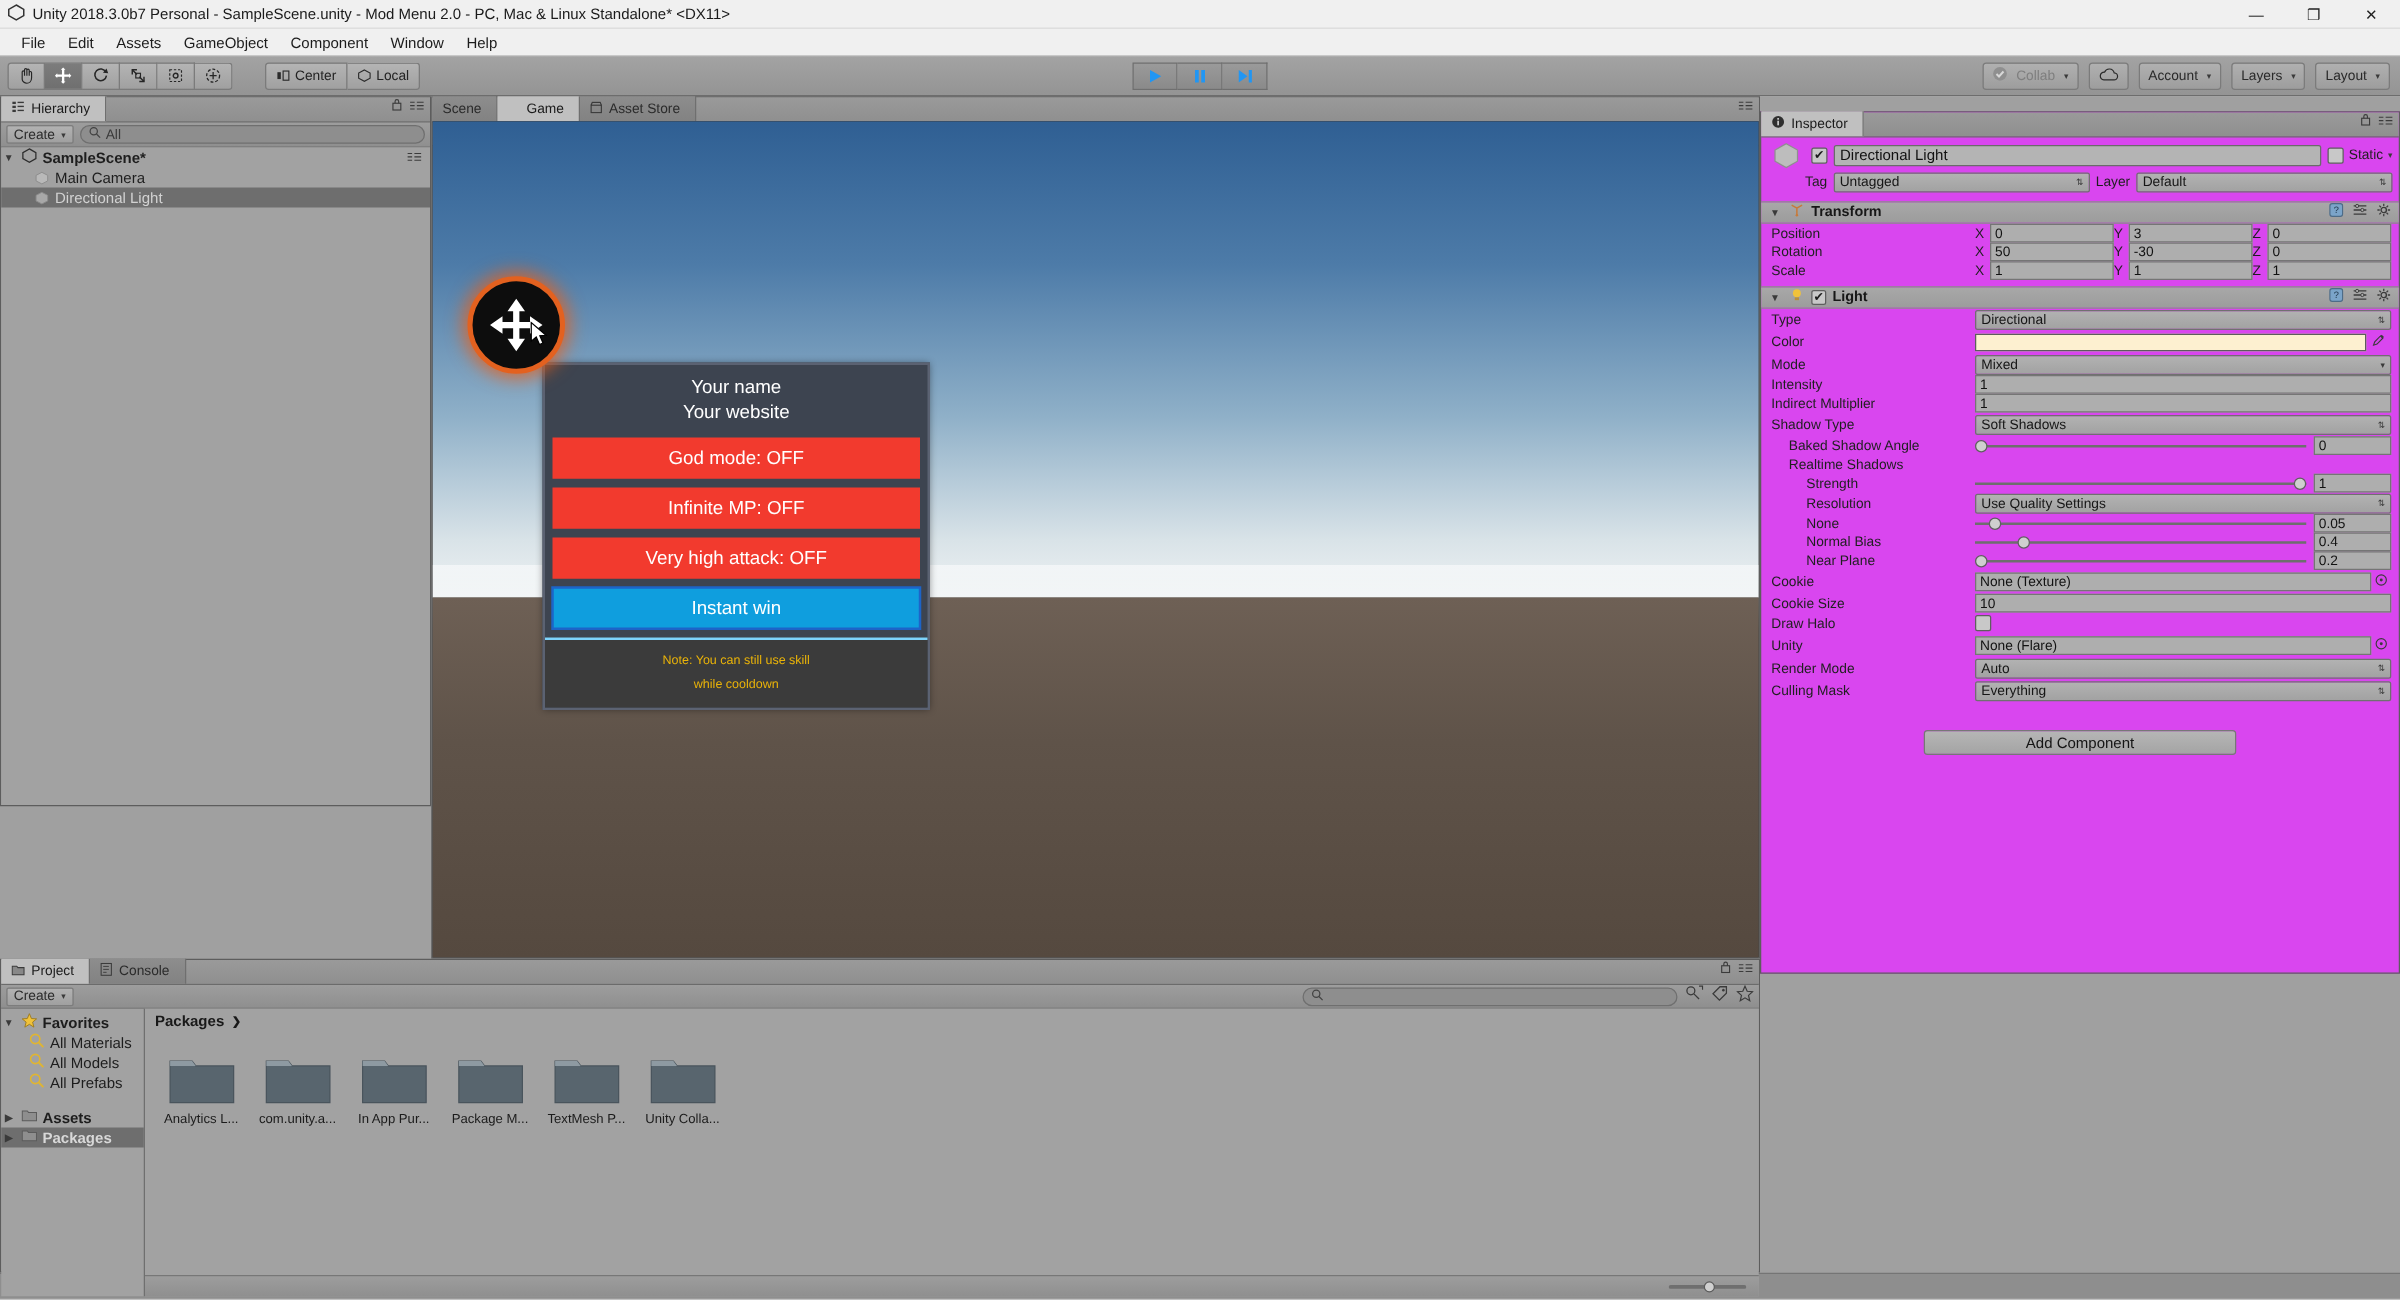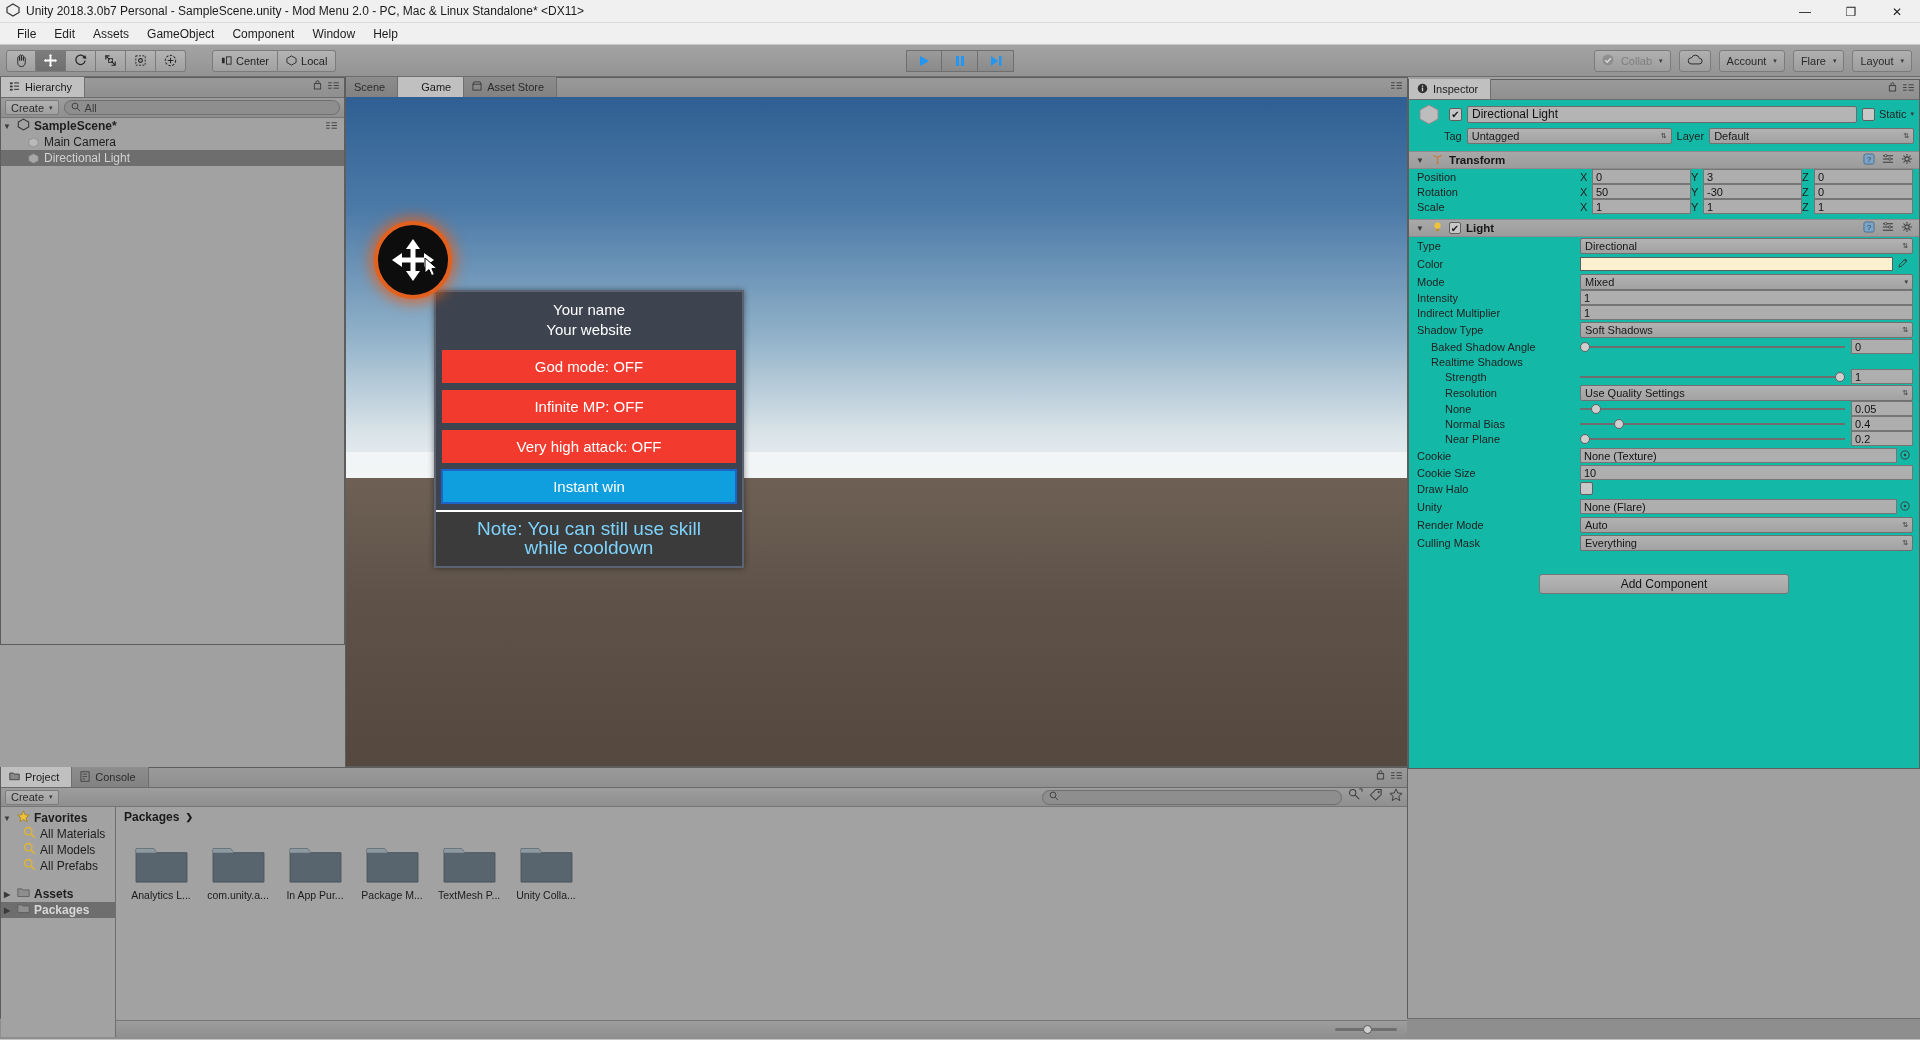--- a/index.html
+++ b/index.html
@@ -163,26 +163,26 @@
     padding: 8px 0 10px; text-align: center; color: #ffffff; font-size: 15px; line-height: 20px;
   }
   .mm-btn {
     margin: 0 6px 7px; height: 33px; display: flex; align-items: center; justify-content: center;
     font-size: 15px; color: #ffffff;
   }
   .mm-btn.red { background: #f23a2e; }
   .mm-btn.blue { background: #0f9ede; }
   .mm-btn.blue.sel { outline: 2px solid #1d64c8; outline-offset: -1px; }
   .mm-note {
-    background: #3b3b3b; border-top: 2px solid #ffffff; padding: 7px 10px 9px;
-    text-align: center; color: #7dd3fc; font-size: 19px; line-height: 19px;
+    background: #3b3b3b; border-top: 2px solid #7dd3fc; padding: 7px 10px 9px;
+    text-align: center; color: #eab308; font-size: 10px; line-height: 19px;
   }
 
   
-  #inspector { left: 1408px; top: 2px; width: 512px; height: 690px; background: #14b8a6; }
+  #inspector { left: 1408px; top: 12px; width: 512px; height: 690px; background: #d946ef; }
   .insp-head { padding: 4px 5px 0; }
   .insp-row1 { display: flex; align-items: center; gap: 5px; height: 20px; }
   .obj-ico {
     width: 30px; height: 26px; display: flex; align-items: center; justify-content: center;
   }
   .chk {
     width: 13px; height: 13px; background: #c8c8c8; border: 1px solid #5f5f5f; border-radius: 2px;
     display: flex; align-items: center; justify-content: center; font-size: 10px; color: #1b1b1b;
   }
   .name-field {
@@ -376,21 +376,21 @@
           <svg width="16" height="11" viewBox="0 0 18 12">
               <path d="M4.6 11h9a3.2 3.2 0 0 0 .3-6.4A4.6 4.6 0 0 0 5.2 4 3.5 3.5 0 0 0 4.6 11z" fill="none" stroke="#2b2b2b" stroke-width="1.1"></path>
             </svg>
         </span>
       </div>
       <div class="rbtn">
         <span>Account</span>
         <span class="caret">▾</span>
       </div>
       <div class="rbtn">
-        <span>Flare</span>
+        <span>Layers</span>
         <span class="caret">▾</span>
       </div>
       <div class="rbtn">
         <span>Layout</span>
         <span class="caret">▾</span>
       </div>
     </div>
   </div>
 
   <div class="main">

